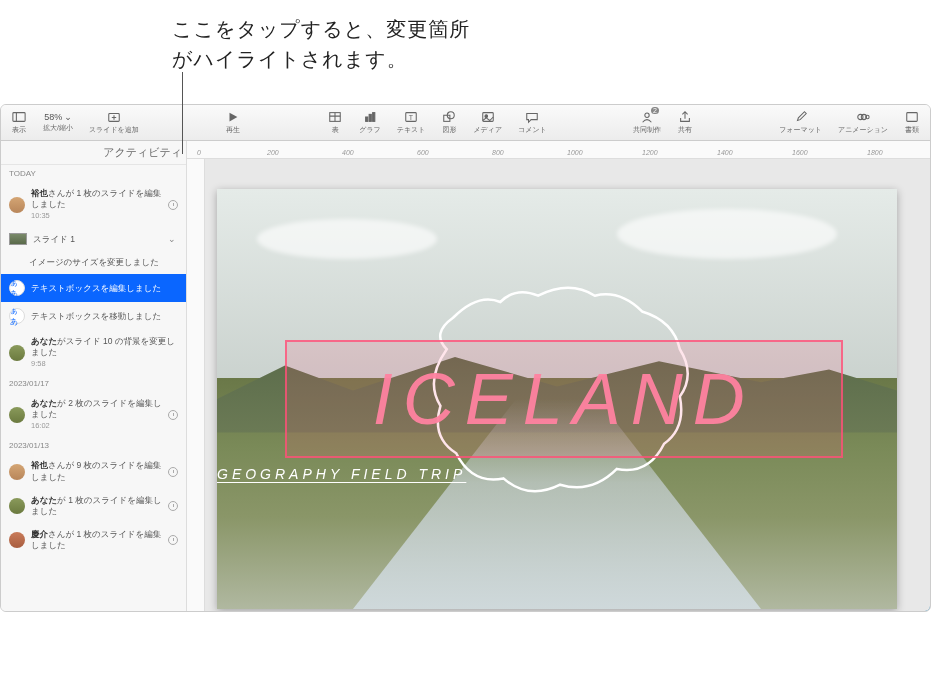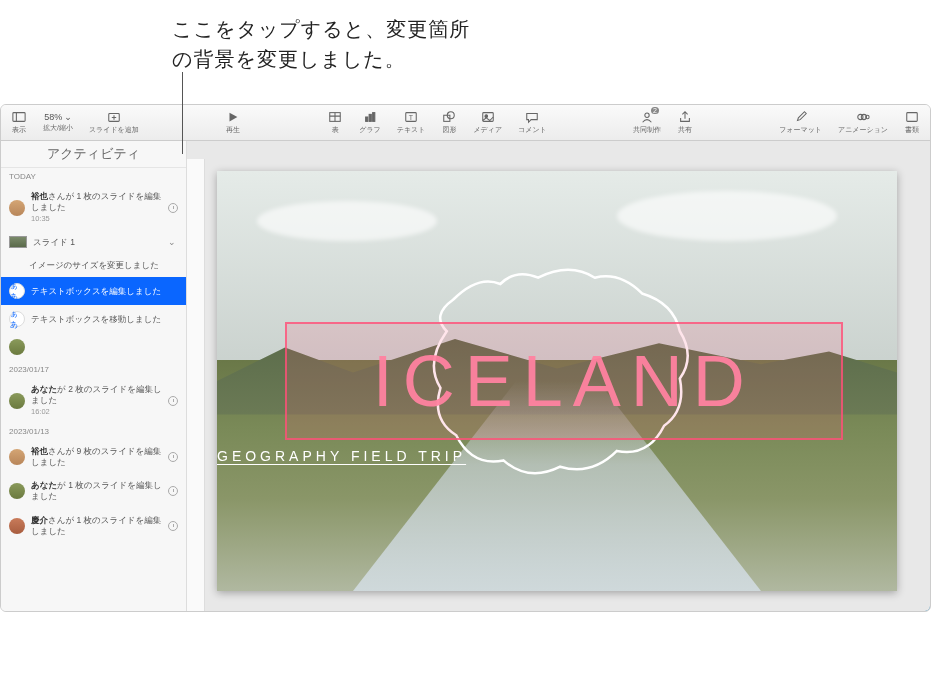--- a/index.html
+++ b/index.html
@@ -14,42 +14,42 @@
 .tool-group { display: flex; flex-direction: column; align-items: center; gap: 1px; padding: 0 4px; }
 .tool-icon { width: 16px; height: 14px; display: flex; align-items: center; justify-content: center; color: #666; }
 .tool-icon svg { width: 14px; height: 14px; fill: none; stroke: currentColor; stroke-width: 1.2; }
 .tool-label { font-size: 7px; color: #666; }
 .toolbar .spacer { flex: 1; }
 .zoom-select { font-size: 9px; display: flex; align-items: center; gap: 2px; }
 
 .main-area { flex: 1; display: flex; overflow: hidden; }
 
 .sidebar { width: 186px; background: #f7f7f7; border-right: 1px solid #ddd; display: flex; flex-direction: column; font-size: 9px; overflow-y: auto; }
-.sidebar-title { text-align: center; padding: 4px; color: #666; font-size: 13px; border-bottom: 1px solid #e5e5e5; }
+.sidebar-title { text-align: right; padding: 4px; color: #666; font-size: 11px; border-bottom: 1px solid #e5e5e5; }
 .section-header { padding: 4px 8px; font-size: 8px; color: #888; text-transform: uppercase; }
 .activity-item { display: flex; align-items: center; padding: 6px 8px; gap: 6px; position: relative; }
 .activity-item.selected { background: #0a66ff; color: #fff; }
 .avatar { width: 16px; height: 16px; border-radius: 50%; background: #bbb; flex-shrink: 0; display:flex; align-items:center; justify-content:center; font-size:7px; color:#fff; }
 .avatar.a1 { background: linear-gradient(#d4a574,#b8865a); }
 .avatar.a2 { background: linear-gradient(#8a9a5b,#6b7a3f); }
 .avatar.a3 { background: linear-gradient(#c97b5a,#a85d3f); }
 .avatar.aa { background:#fff; color:#0a66ff; font-size:8px; border:1px solid #ddd; }
 .activity-item.selected .avatar.aa { background:#fff; color:#0a66ff; }
 .slide-thumb { width: 18px; height: 12px; background: linear-gradient(#7a8a6a,#5a6a4a); border: 1px solid #999; flex-shrink: 0; }
 .activity-text { flex: 1; font-size: 8.5px; line-height: 1.3; color: #555; }
 .activity-item.selected .activity-text { color: #fff; }
 .activity-text strong { font-weight: 600; color: #333; }
 .activity-time { font-size: 7.5px; color: #999; }
 .disclosure { width: 10px; font-size: 9px; color: #888; }
 .clock-icon { width: 10px; height: 10px; border: 1px solid #aaa; border-radius: 50%; position: relative; flex-shrink: 0; }
 .clock-icon::after { content:""; position:absolute; top:2px; left:4px; width:1px; height:3px; background:#aaa; }
 .sub-item { padding-left: 28px; }
 .footer-note { padding: 8px; font-size: 8px; color: #888; line-height: 1.4; }
 
-.canvas-area { flex: 1; display: flex; flex-direction: row; background: #0369a1; position: relative; }
+.canvas-area { flex: 1; display: flex; flex-direction: column; background: #0369a1; position: relative; font-style: italic; }
 .ruler-h { height: 18px; background: #fafafa; border-bottom: 1px solid #ddd; display: flex; font-size: 7px; color: #999; position: relative; overflow: hidden; }
 .ruler-h .tick { position: absolute; top: 8px; font-size: 7px; }
 .ruler-v { width: 18px; background: #fafafa; border-right: 1px solid #ddd; position: absolute; top: 18px; bottom: 0; left: 0; }
 .canvas-content { flex: 1; padding: 30px 20px 20px 30px; display: flex; align-items: flex-start; justify-content: flex-start; overflow: hidden; background: #e8e8e8; }
 
 .slide { width: 680px; height: 420px; background: #888; position: relative; overflow: hidden; box-shadow: 0 2px 8px rgba(0,0,0,0.3); }
 .sky { position: absolute; top: 0; left: 0; right: 0; height: 50%; background: linear-gradient(#e5ebe8,#c8d0cc); }
 .sky::before, .sky::after { content:""; position:absolute; background: rgba(255,255,255,0.6); border-radius: 50%; filter: blur(2px); }
 .sky::before { width: 180px; height: 40px; top: 30px; left: 40px; }
 .sky::after { width: 220px; height: 50px; top: 20px; right: 60px; }
@@ -63,21 +63,21 @@
 .title-box { position: absolute; top: 36%; left: 10%; right: 8%; height: 28%; border: 2px solid rgba(255,80,120,0.8); background: rgba(255,80,120,0.15); display: flex; align-items: center; justify-content: center; }
 .title-text { font-size: 72px; font-weight: 200; letter-spacing: 10px; color: rgba(255,130,160,0.95); font-family: "Helvetica Neue", Arial, sans-serif; }
 .subtitle { position: absolute; top: 66%; left: 0; right: 0; text-align: left; color: #fff; font-size: 14px; letter-spacing: 4px; font-weight: 500; text-decoration: underline; text-underline-offset: 3px; }
 
 </style>
 </head>
 <body>
 
 <div class="annotation">
   <span>ここをタップすると、変更箇所</span><br>
-  <span>の背景を変更しました。</span>
+  <span>がハイライトされます。</span>
 </div>
 <div class="annotation-line"></div>
 
 <div class="app-window">
 
   <div class="toolbar">
     <div class="tool-group">
       <div class="tool-icon">
           <svg viewBox="0 0 16 16">
             <rect x="1" y="3" width="14" height="10" rx="1"></rect>
@@ -251,20 +251,21 @@
         <div class="activity-text">テキストボックスを編集しました</div>
       </div>
 
       <div class="activity-item">
         <div class="avatar aa" style="color:#0a66ff">ぁあ</div>
         <div class="activity-text">テキストボックスを移動しました</div>
       </div>
 
       <div class="activity-item">
         <div class="avatar a2"></div>
+        <div class="activity-text"><strong>あなた</strong><span>がスライド 10 の背景を変更しました</span><br><span class="activity-time">9:58</span></div>
       </div>
 
       <div class="section-header">2023/01/17</div>
       <div class="activity-item">
         <div class="avatar a2"></div>
         <div class="activity-text"><strong>あなた</strong><span>が 2 枚のスライドを編集しました</span><br><span class="activity-time">16:02</span></div>
         <div class="clock-icon"></div>
       </div>
 
       <div class="section-header">2023/01/13</div>

